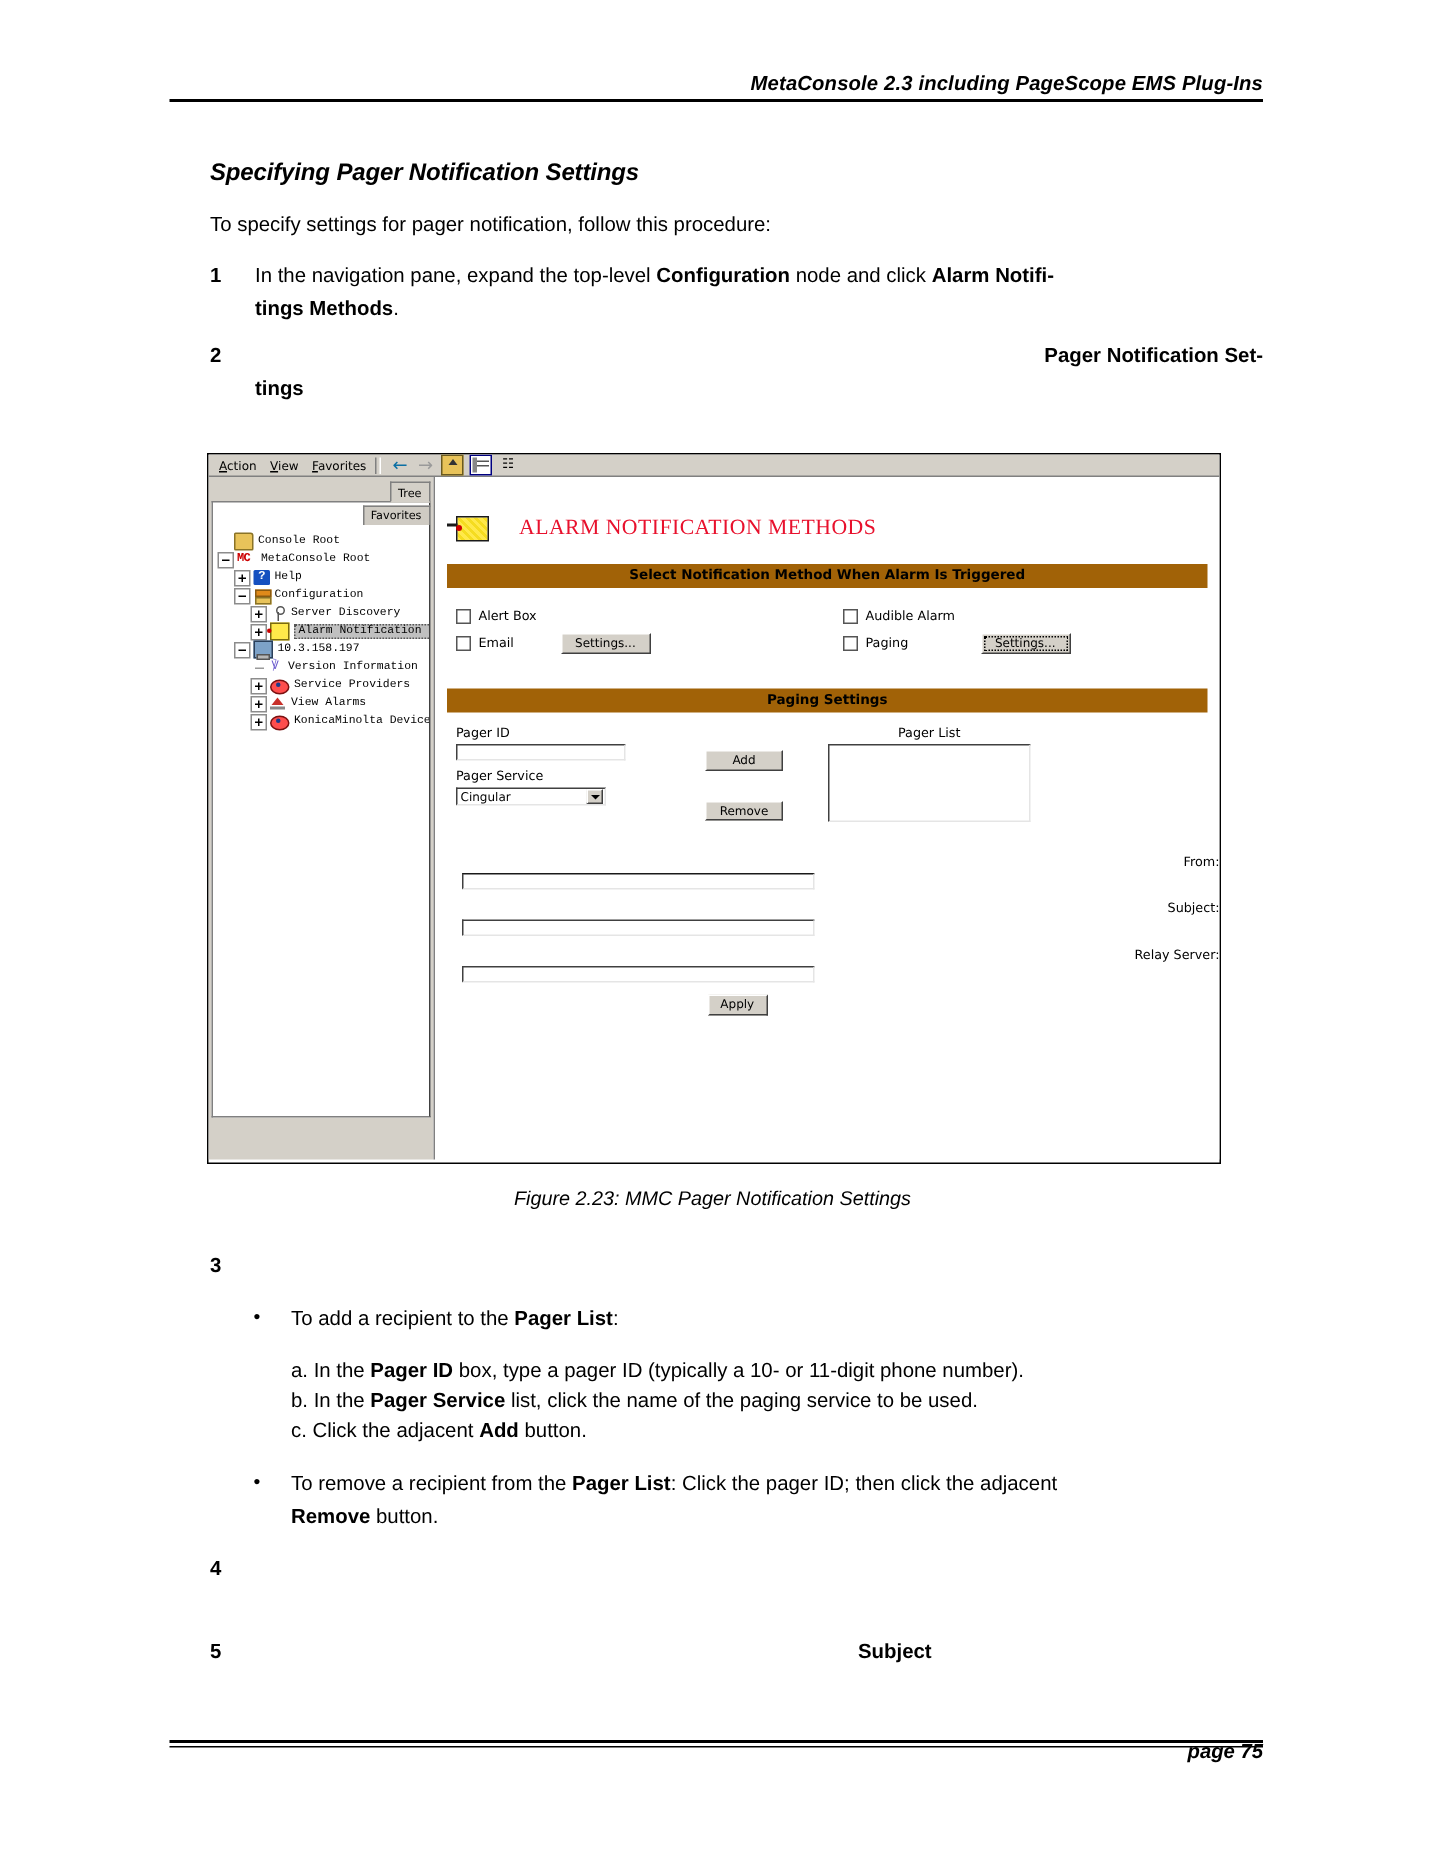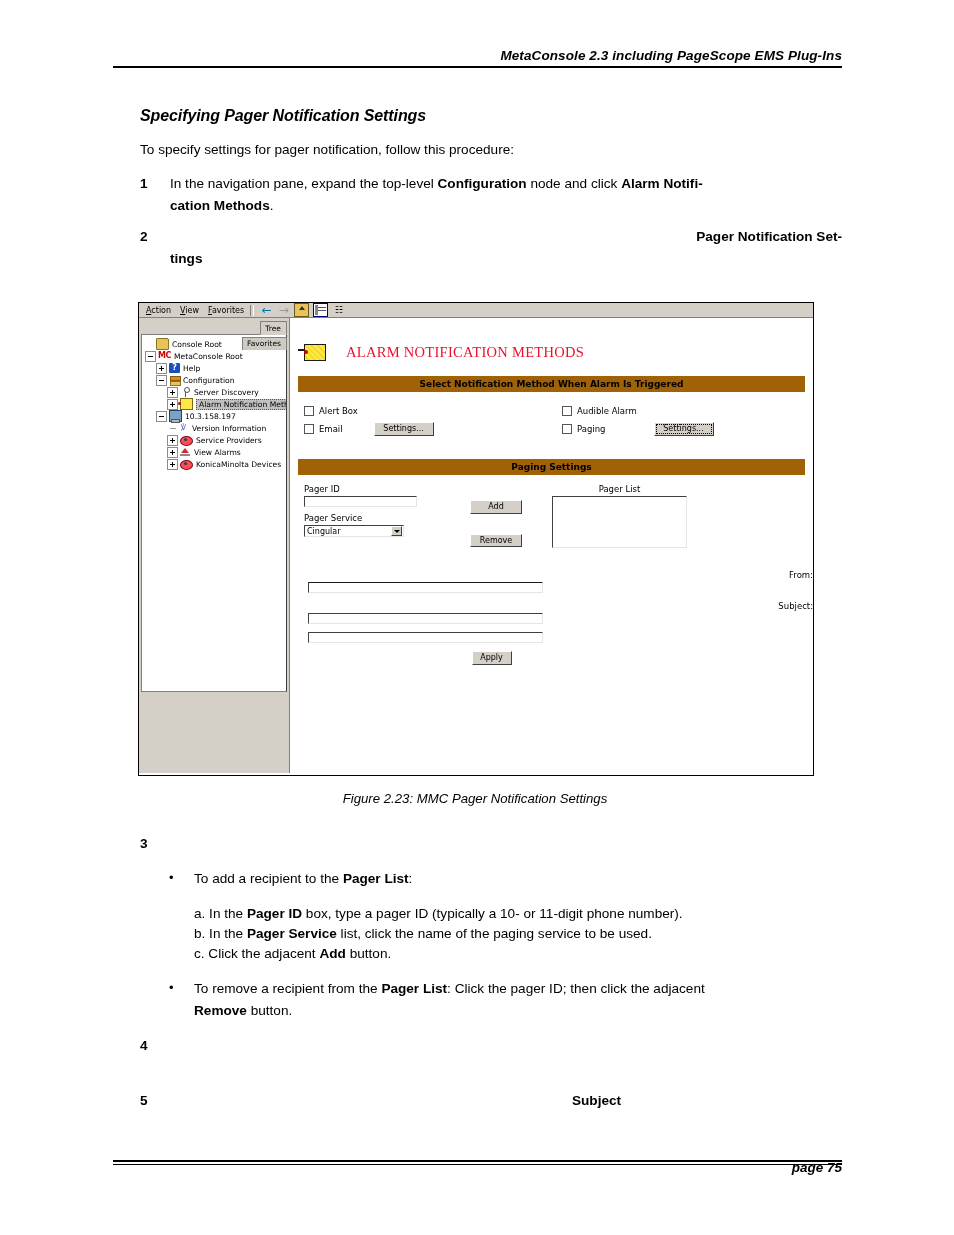--- a/index.html
+++ b/index.html
@@ -278,24 +278,25 @@
     padding-top: 2px;
   }
   .tree-tab.inactive {
     background: #cfcbc3;
     top: 2px;
   }
   .tree-box {
     background: #ffffff;
     border: 1px solid #808080;
     border-right: 1px solid #404040;
-    height: 358px;
-    box-sizing: border-box;
-    padding: 3px 2px 0 3px;
+    height: 411px;
+    box-sizing: border-box;
+    padding: 20px 2px 0 3px;
     overflow: hidden;
+    font-family: Liberation Mono, monospace;
   }
 
   .tnode {
     display: flex;
     align-items: center;
     height: 12px;
     white-space: nowrap;
     font-size: 7.6px;
     color: #000;
   }
@@ -645,21 +646,21 @@
 </div>
 
 <div class="section-heading">Specifying Pager Notification Settings</div>
 
 <div class="intro">To specify settings for pager notification, follow this procedure:</div>
 
 <div class="step step-1">
   <span class="num">1</span>
   <span class="body">
     <span>In the navigation pane, expand the top-level </span><b>Configuration</b><span> node and click </span><b>Alarm Notifi-</b>
-    <span class="hang"><b>cation Methods</b><span style="font-weight:normal">.</span></span>
+    <span class="hang"><b>tings Methods</b><span style="font-weight:normal">.</span></span>
   </span>
 </div>
 
 <div class="step step-2">
   <span class="num">2</span>
   <span class="body">
     <span class="right-bold">Pager Notification Set-</span>
     <span class="hang">tings</span>
   </span>
 </div>
@@ -827,20 +828,21 @@
       <div class="lower-fields">
         <div class="fld">
           <div class="fld-label">From:</div>
           <div class="txt wide first"></div>
         </div>
         <div class="fld">
           <div class="fld-label">Subject:</div>
           <div class="txt wide"></div>
         </div>
         <div class="fld">
+          <div class="fld-label">Relay Server:</div>
           <div class="txt wide"></div>
         </div>
       </div>
 
 
       <div class="apply-row">
         <span class="btn btn-apply">Apply</span>
       </div>
 
     </div>

